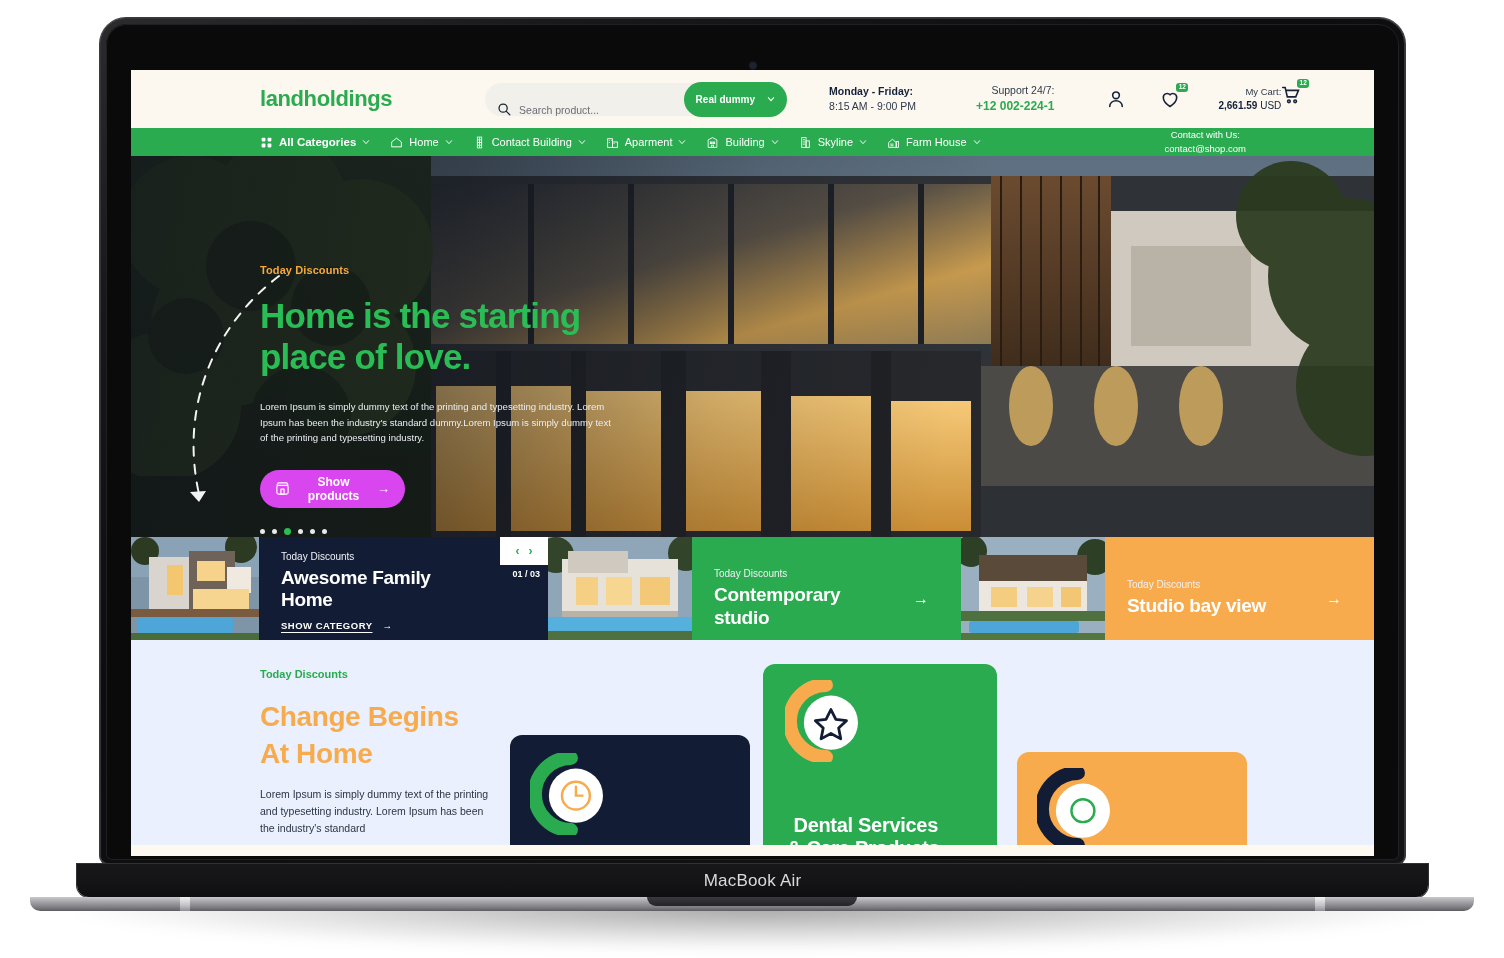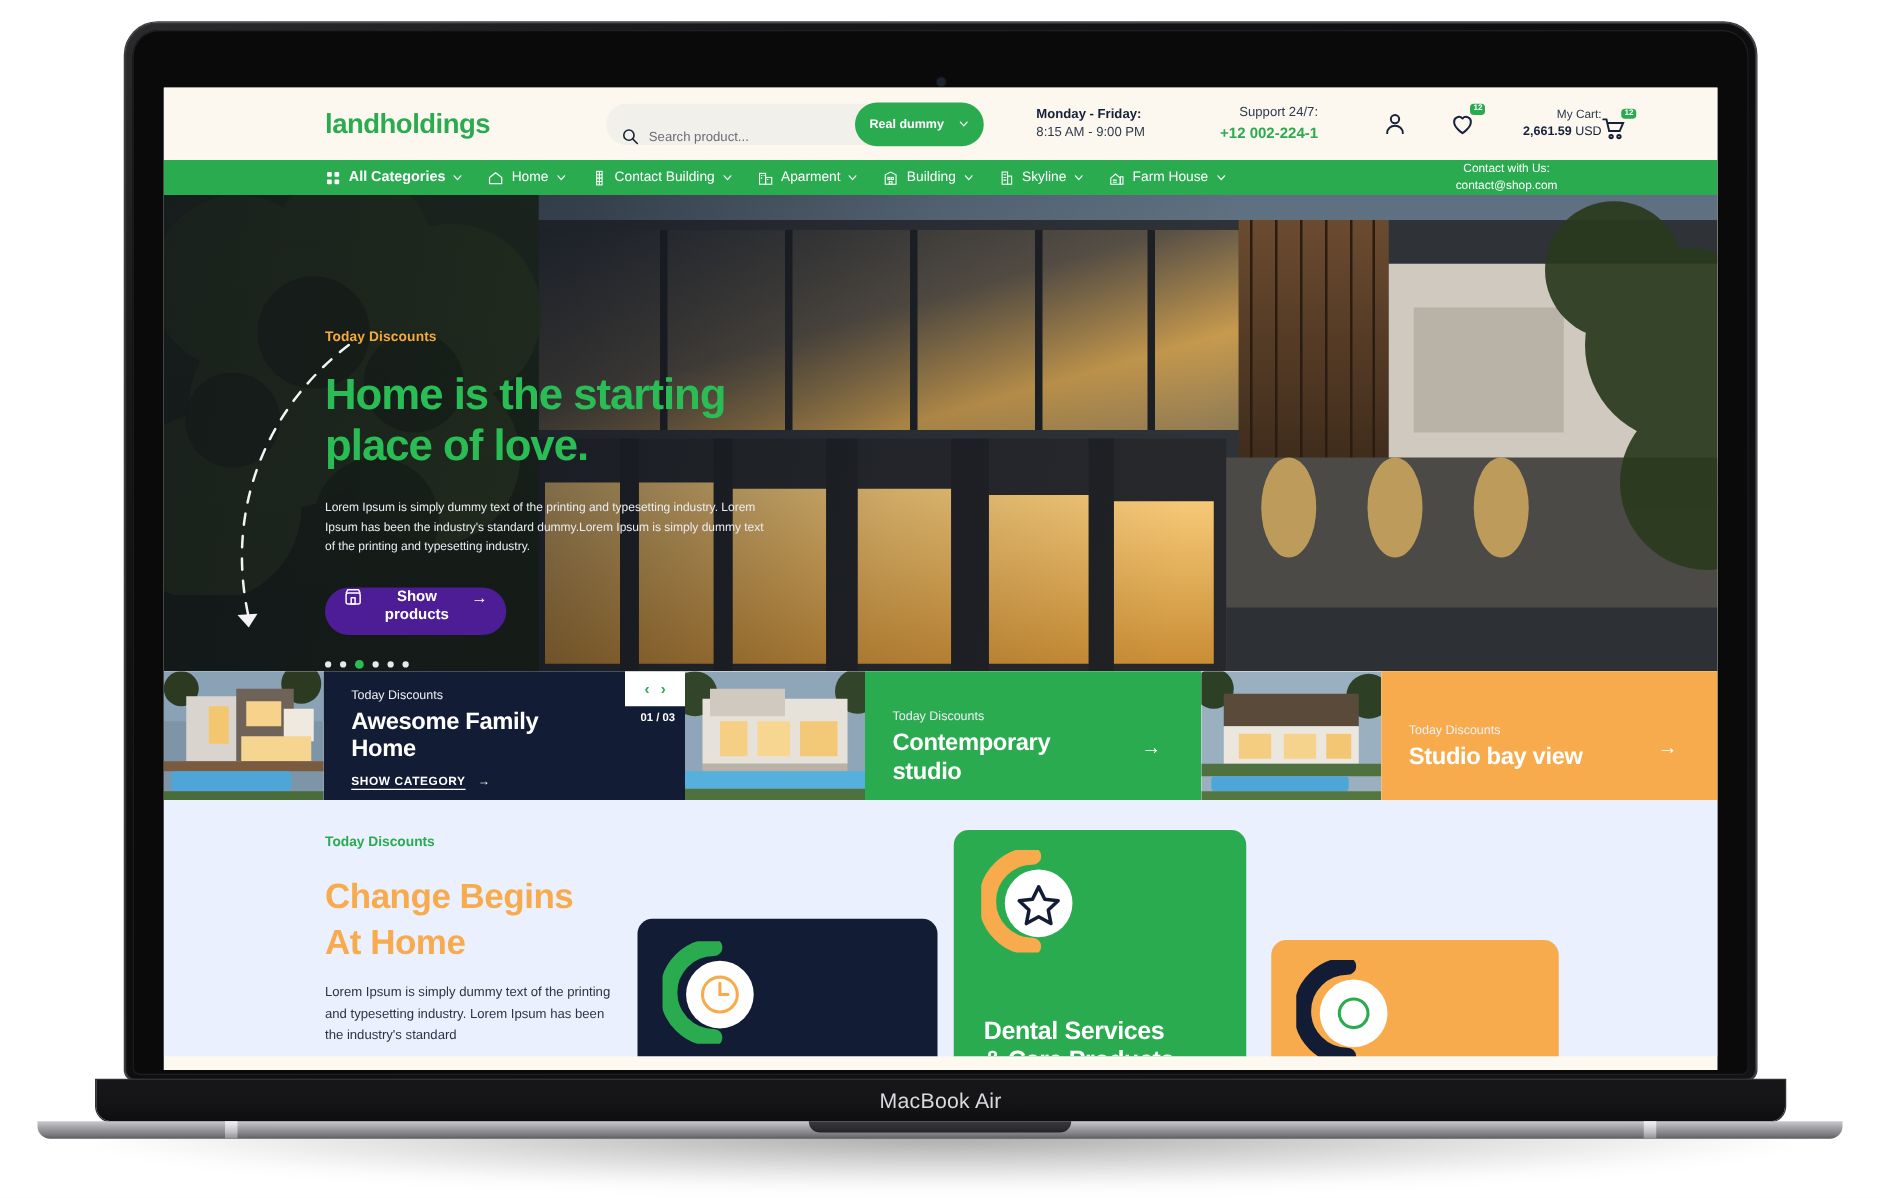--- a/index.html
+++ b/index.html
@@ -109,21 +109,21 @@
   .hours .l2 { font-size: 10.5px; color: #2e3a4d; }
   .support { margin-left: 60px; text-align: right; line-height: 1.45; }
   .support .l1 { font-size: 10.5px; color: #2e3a4d; }
   .support .l2 { font-size: 12px; font-weight: 700; color: #2aab50; }
   .icon-btn { margin-left: 34px; position: relative; width: 20px; height: 20px; cursor: pointer; }
   .badge {
     position: absolute; top: -6px; right: -8px;
     background: #2aab50; color: #fff; font-size: 6.5px; font-weight: 700;
     border-radius: 3px; padding: 1px 2.5px; line-height: 1;
   }
-  .cart-area { margin-left: 38px; display: flex; align-items: flex-end; gap: 0; cursor: pointer; }
+  .cart-area { margin-left: 38px; display: flex; align-items: flex-start; gap: 0; cursor: pointer; }
   .cart-text { text-align: right; line-height: 1.4; }
   .cart-text .l1 { font-size: 9.5px; color: #2e3a4d; }
   .cart-text .l2 { font-size: 10px; color: #13203a; }
   .cart-text .l2 b { font-weight: 700; }
 
   
   .nav {
     height: 28px; background: #2aab50;
     display: flex; align-items: center; padding: 0 26px;
     color: #fff; position: relative;
@@ -147,22 +147,22 @@
   }
   .hero-content { position: absolute; left: 129px; top: 108px; width: 420px; }
   .eyebrow { color: #f6a93c; font-size: 11px; font-weight: 700; letter-spacing: .1px; }
   .hero-h1 {
     color: #2bbd55; font-size: 35px; font-weight: 700; line-height: 1.16;
     letter-spacing: -.8px; margin-top: 20px;
   }
   .hero-p { color: #e9ecf1; font-size: 9.6px; line-height: 1.62; margin-top: 22px; width: 358px; }
   .show-btn {
     margin-top: 24px; height: 38px; width: 145px;
-    background: #4c1d95; color: #fff; border-radius: 19px;
-    display: flex; align-items: flex-start; gap: 10px; padding: 0 15px;
+    background: #d946ef; color: #fff; border-radius: 19px;
+    display: flex; align-items: center; gap: 10px; padding: 0 15px;
     font-size: 12px; font-weight: 700; cursor: pointer; border: none;
     font-family: "Liberation Sans", sans-serif;
   }
   .dots { display: flex; gap: 7px; margin-top: 21px; }
   .dot { width: 5px; height: 5px; border-radius: 50%; background: #e7e9ec; cursor: pointer; }
   .dot.on { background: #2bbd55; width: 7px; height: 7px; margin-top: -1px; }
   .arc { position: absolute; left: 30px; top: 108px; pointer-events: none; }
 
   
   .strip { display: flex; height: 103px; }
@@ -189,21 +189,21 @@
   
   .promo { background: #eaf0fd; height: 205px; position: relative; padding: 28px 0 0 129px; overflow: hidden; }
   .promo-eyebrow { color: #2aab50; font-size: 11px; font-weight: 700; }
   .promo-h2 { color: #f8ab4d; font-size: 28px; font-weight: 700; line-height: 1.33; margin-top: 18px; letter-spacing: -.4px; }
   .promo-p { color: #2b3446; font-size: 10.5px; line-height: 1.6; margin-top: 14px; width: 232px; }
 
   .tile { position: absolute; border-radius: 12px; }
   .tile-dark { left: 379px; top: 95px; width: 240px; height: 175px; background: #121c34; }
   .tile-green { left: 632px; top: 24px; width: 234px; height: 210px; background: #2aab50; }
   .tile-orange { left: 886px; top: 112px; width: 230px; height: 160px; background: #f8ab4d; }
-  .tile-title { position: absolute; left: 24px; bottom: 14px; color: #fff; font-size: 20px; font-weight: 700; line-height: 1.14; letter-spacing: -.3px; }
+  .tile-title { position: absolute; left: 24px; bottom: 14px; color: #fff; font-size: 20px; font-weight: 700; line-height: 1.14; letter-spacing: -.3px; text-align: center; }
 
   .ring { position: absolute; width: 82px; height: 82px; }
 </style>
 </head>
 <body>
 
 <div id="scene">
 
   <div class="laptop-shadow"></div>
 

